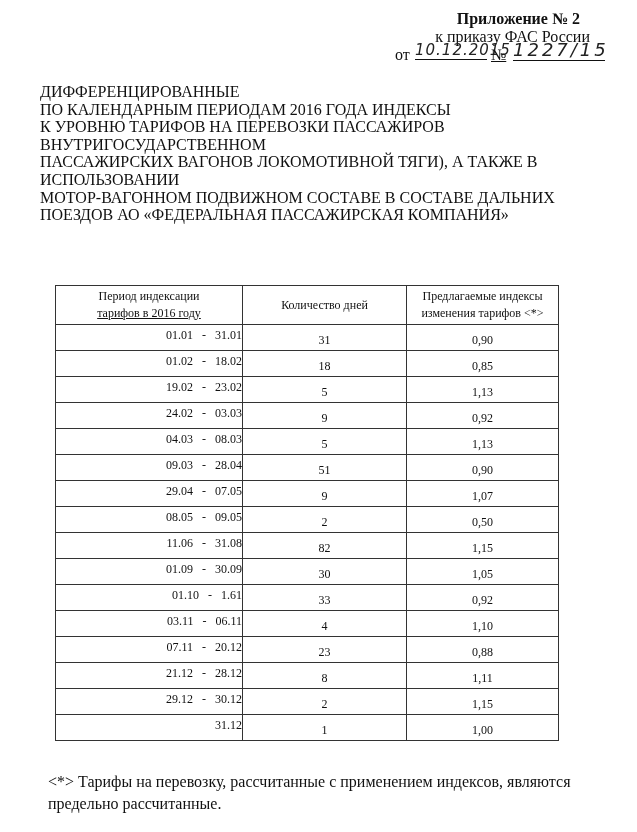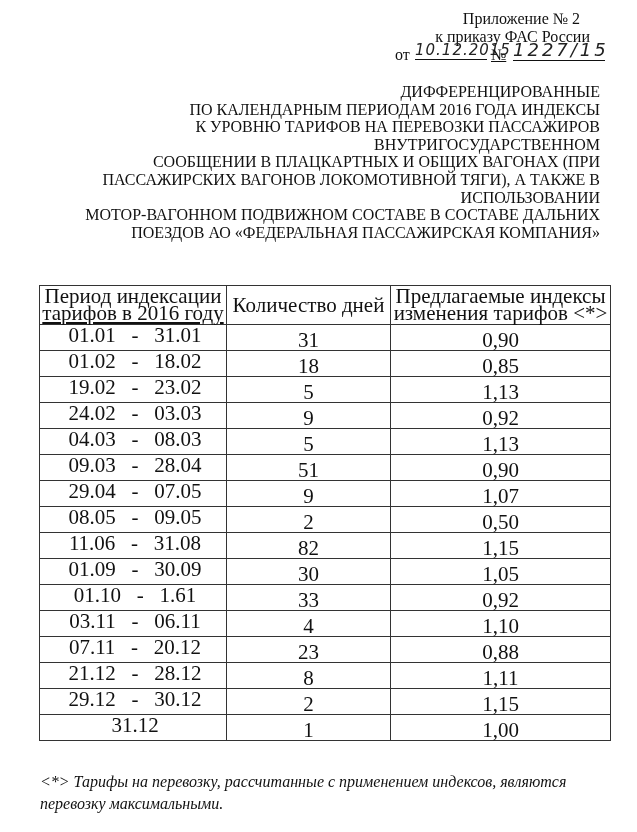--- a/index.html
+++ b/index.html
@@ -17,21 +17,21 @@
     }
     .appendix {
       position: absolute;
       left: 380px;
       top: 10px;
       width: 240px;
       text-align: right;
       font-size: 16px;
       line-height: 18px;
     }
-    .appendix .line1 { padding-right: 40px; }
+    .appendix .line1 { padding-right: 40px; font-weight: bold; }
     .appendix .line2 { padding-right: 30px; }
     .order-line {
       position: absolute;
       left: 395px;
       top: 44px;
       width: 210px;
       height: 22px;
       font-size: 16px;
     }
     .order-line .from-label { position: absolute; left: 0; top: 2px; }
@@ -59,69 +59,68 @@
       font-size: 18px;
       letter-spacing: 3px;
       text-align: left;
       color: #222;
     }
     .title {
       position: absolute;
       left: 40px;
       top: 83px;
       width: 560px;
-      text-align: right;
+      text-align: left;
       font-size: 16px;
       line-height: 17.6px;
       text-transform: uppercase;
     }
     .title div { white-space: nowrap; }
     table.tariffs {
       position: absolute;
-      left: 39px;
+      left: 55px;
       top: 285px;
-      width: 572px;
+      width: 504px;
       border-collapse: collapse;
-      font-size: 21px;
+      font-size: 12px;
     }
     table.tariffs th, table.tariffs td {
       border: 1px solid #333;
       padding: 0;
     }
     table.tariffs th {
       font-weight: normal;
       line-height: 17px;
       height: 38px;
       vertical-align: middle;
     }
     table.tariffs th.col-period { width: 186px; }
     table.tariffs th.col-days { width: 163px; }
     table.tariffs td {
       height: 25px;
     }
     table.tariffs td.period {
-      text-align: center;
+      text-align: right;
       padding-left: 4px;
       vertical-align: top;
       line-height: 20px;
       white-space: pre;
     }
     table.tariffs td.days, table.tariffs td.index {
       text-align: center;
       vertical-align: bottom;
       line-height: 20px;
     }
     .footnote {
       position: absolute;
-      left: 40px;
+      left: 48px;
       top: 771px;
       width: 560px;
       font-size: 16px;
       line-height: 22px;
-      font-style: italic;
     }
   </style>
 </head>
 <body>
 
 <div class="appendix">
   <div class="line1">Приложение № 2</div>
   <div class="line2">к приказу ФАС России</div>
 </div>
 
@@ -130,21 +129,20 @@
   <span class="date">10.12.2015</span>
   <span class="no-label">№</span>
   <span class="number">1227/15</span>
 </div>
 
 <div class="title">
   <div>ДИФФЕРЕНЦИРОВАННЫЕ</div>
   <div>ПО КАЛЕНДАРНЫМ ПЕРИОДАМ 2016 ГОДА ИНДЕКСЫ</div>
   <div>К УРОВНЮ ТАРИФОВ НА ПЕРЕВОЗКИ ПАССАЖИРОВ</div>
   <div>ВНУТРИГОСУДАРСТВЕННОМ</div>
-  <div>СООБЩЕНИИ В ПЛАЦКАРТНЫХ И ОБЩИХ ВАГОНАХ (ПРИ</div>
   <div>ПАССАЖИРСКИХ ВАГОНОВ ЛОКОМОТИВНОЙ ТЯГИ), А ТАКЖЕ В</div>
   <div>ИСПОЛЬЗОВАНИИ</div>
   <div>МОТОР-ВАГОННОМ ПОДВИЖНОМ СОСТАВЕ В СОСТАВЕ ДАЛЬНИХ</div>
   <div>ПОЕЗДОВ АО «ФЕДЕРАЛЬНАЯ ПАССАЖИРСКАЯ КОМПАНИЯ»</div>
 </div>
 
 <table class="tariffs">
   <thead>
     <tr>
       <th class="col-period">
@@ -237,14 +235,14 @@
       <tr>
         <td class="period">31.12</td>
         <td class="days">1</td>
         <td class="index">1,00</td>
       </tr>
     </tbody>
 </table>
 
 <div class="footnote">
   <div>&lt;*&gt; Тарифы на перевозку, рассчитанные с применением индексов, являются</div>
-  <div>перевозку максимальными.</div>
+  <div>предельно рассчитанные.</div>
 </div>
 
 </body></html>

